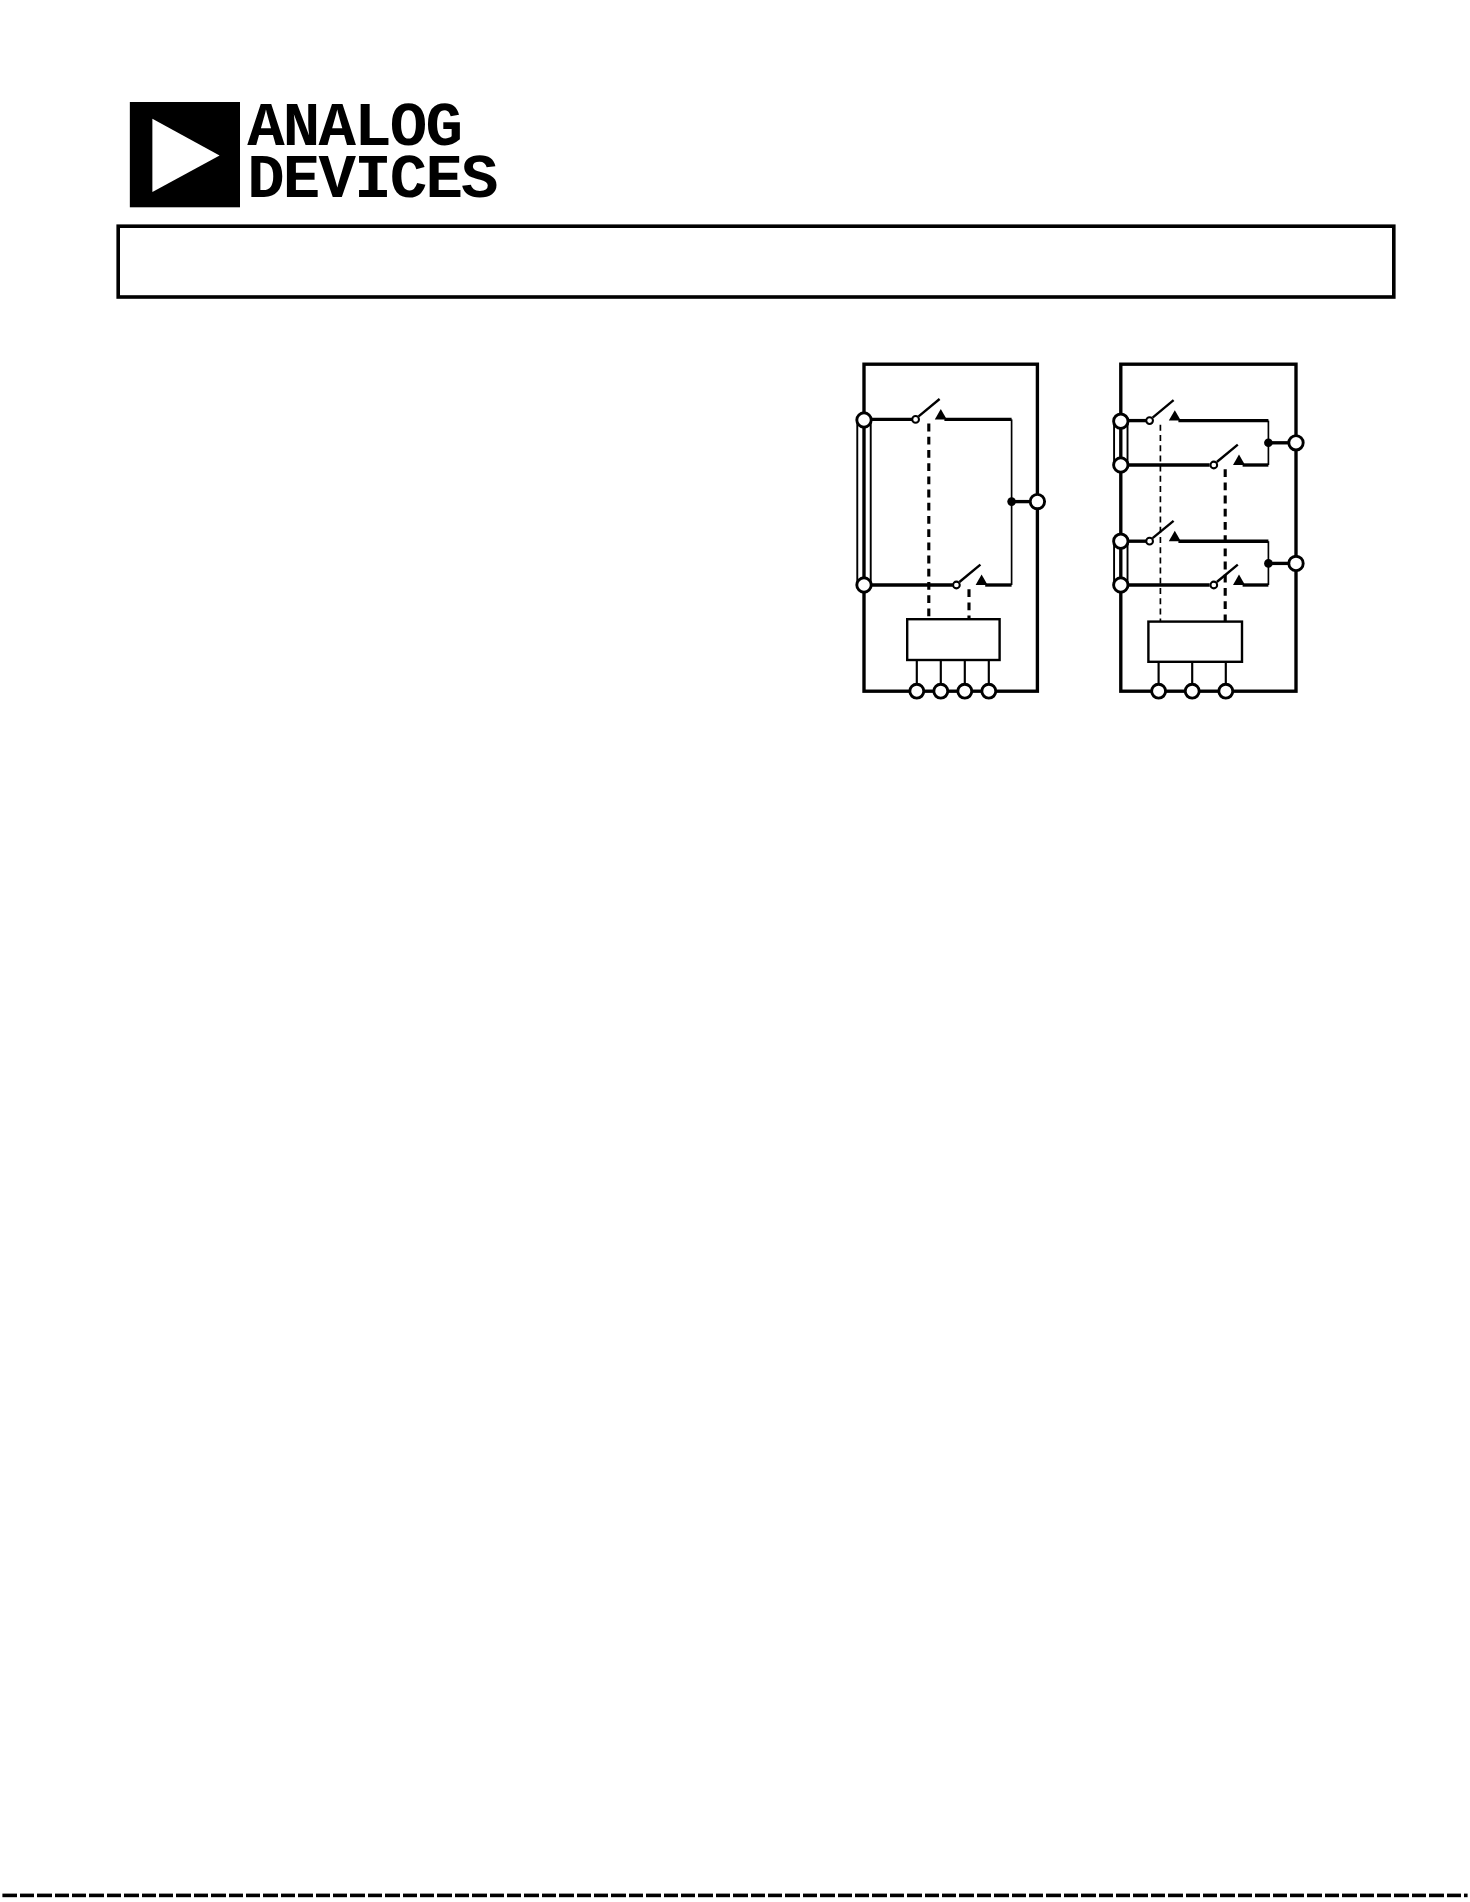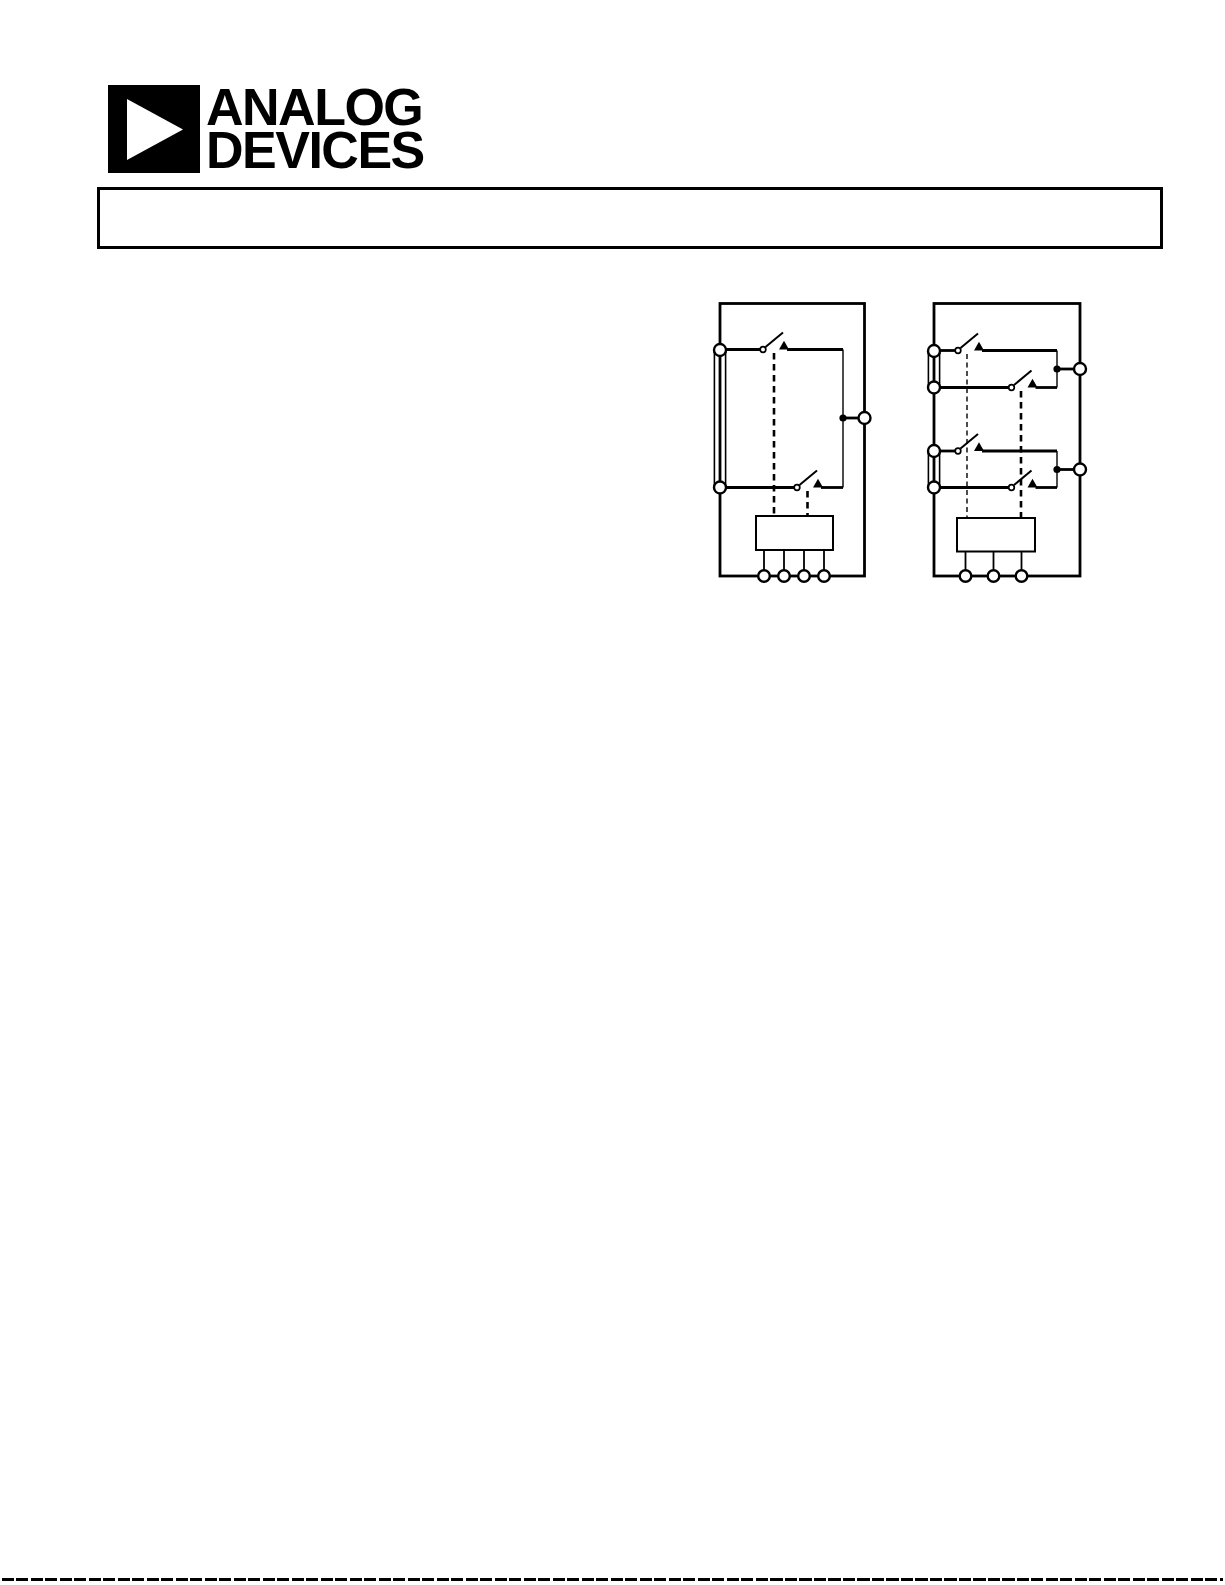--- a/index.html
+++ b/index.html
@@ -2,21 +2,21 @@
 <html><head>
 <meta charset="utf-8">
 <style>
   html,body{margin:0;padding:0;background:#ffffff;}
   .page{
     position:relative;
     width:1225px;
     height:1585px;
     background:#ffffff;
     overflow:hidden;
-    font-family:Liberation Sans, sans-serif;
+    font-family:Liberation Mono, monospace;
   }
   
   .logo-mark{
     position:absolute;
     left:108px; top:85px;
     width:92px; height:88px;
   }
   .wordmark{
     position:absolute;
     left:206px; top:86px;

